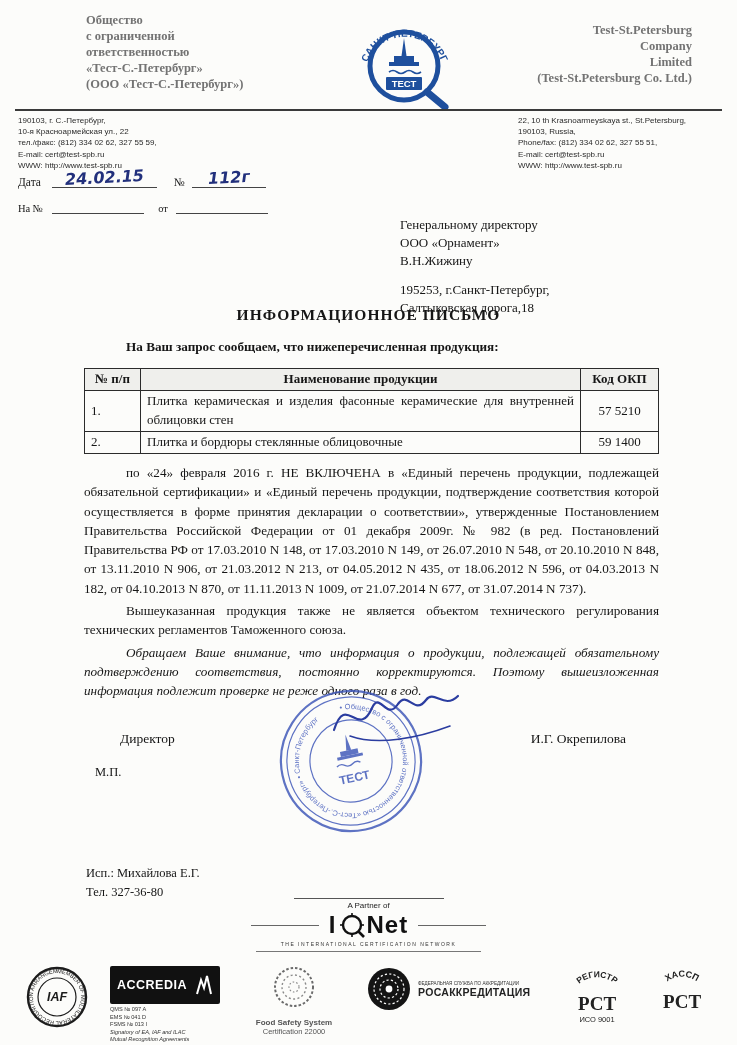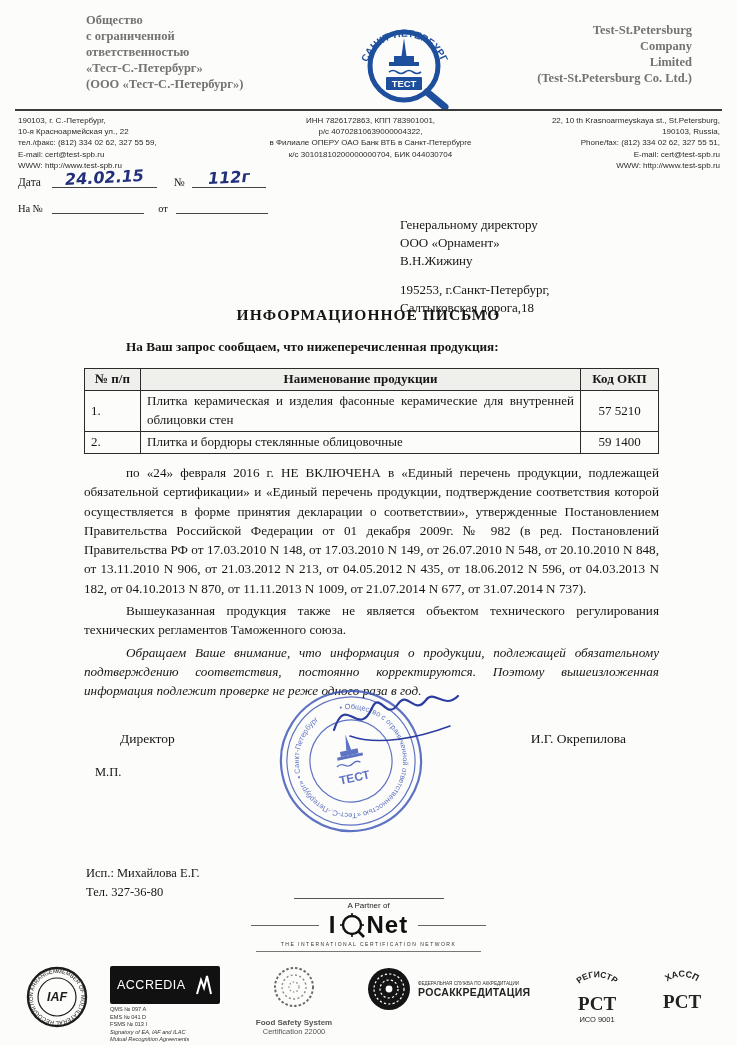--- a/index.html
+++ b/index.html
@@ -12,21 +12,21 @@
 
   .head-ru { left:86px; top:12px; width:235px; font-size:12.5px; font-weight:bold; line-height:1.28; }
   .head-en { left:458px; top:14px; width:234px; font-size:12.5px; font-weight:bold; line-height:1.28; text-align:right;margin-top:8px; }
   .logo-svg { left:352px; top:4px; }
 
   .rule { left:15px; width:707px; top:109px; border-top:2px solid #3a3a3a; height:0; }
 
   .contacts { top:115px; font-family:"Liberation Sans",sans-serif; font-size:8px; line-height:1.4; color:#2a2a2a; }
   .c-left { left:18px; width:185px; }
   .c-center { left:228px; width:285px; text-align:center; }
-  .c-right { left:518px; width:202px; text-align:right; }
+  .c-right { left:518px; width:202px; text-align:left; }
 
   .ref-line { left:18px; top:168px; font-size:11.5px; }
   .u { display:inline-block; border-bottom:1px solid #444; text-align:center; vertical-align:bottom; }
   .hand { display:inline-block; font-style:italic; font-weight:bold; color:#22307c; font-size:16px;
           font-family:"DejaVu Sans",sans-serif; transform:rotate(-3deg); }
   .reply-line { left:18px; top:203px; font-size:10.5px; }
 
   .recipient { left:400px; top:216px; font-size:13px; line-height:1.4; }
   .recipient .b { font-weight:normal; }
   .recipient .addr { margin-top:10px; }
@@ -60,21 +60,21 @@
   .iq-row { display:flex; align-items:center; justify-content:center; gap:10px; margin-top:1px; }
   .iq-side { width:68px; border-top:1px solid #666; }
   .iq-name { display:inline-flex; align-items:center; font-weight:bold; font-size:24px; color:#111; letter-spacing:1px; }
   .iq-caption { font-size:5px; letter-spacing:1.5px; color:#333; margin-top:2px; }
   .iq-botline { width:225px; margin:4px auto 0 auto; border-top:1px solid #777; }
 
   .logos { left:26px; top:966px; width:686px; display:flex; justify-content:space-between; align-items:flex-start;
            font-family:"Liberation Sans",sans-serif; color:#222; }
   .accredia-box { width:110px; height:38px; background:#111; color:#fff; display:flex; align-items:center;
                   justify-content:space-between; padding:0 7px; border-radius:2px; }
-  .accredia-word { font-size:12.5px; font-weight:normal; letter-spacing:.5px; }
+  .accredia-word { font-size:12.5px; font-weight:bold; letter-spacing:.5px; }
   .accredia-details { margin-top:2px; font-size:5.6px; line-height:1.35; color:#333; }
   .fssc { width:100px; text-align:center; color:#555; }
   .fssc-t1 { font-size:8px; font-weight:bold; margin-top:6px; }
   .fssc-t2 { font-size:7.5px; }
   .ros { display:flex; align-items:center; gap:6px; width:176px; }
   .ros-small { font-size:4.6px; color:#333; }
   .ros-name { font-size:10.5px; font-weight:bold; letter-spacing:.3px; }
   svg text { font-family:"Liberation Sans",sans-serif; }
   .serif-mark { font-family:"Liberation Serif",serif; }
 </style>
@@ -114,26 +114,20 @@
 (Test-St.Petersburg Co. Ltd.)</div>
 
   <div class="abs rule"></div>
 
   <div class="abs contacts c-left">
     <div>190103, г. С.-Петербург,</div>
     <div>10-я Красноармейская ул., 22</div>
     <div>тел./факс: (812) 334 02 62, 327 55 59,</div>
     <div>E-mail: cert@test-spb.ru</div>
     <div>WWW: http://www.test-spb.ru</div>
-  </div>
-  <div class="abs contacts c-center">
-    <div>ИНН 7826172863, КПП 783901001,</div>
-    <div>р/с 40702810639000004322,</div>
-    <div>в Филиале ОПЕРУ ОАО Банк ВТБ в Санкт-Петербурге</div>
-    <div>к/с 30101810200000000704, БИК 044030704</div>
   </div>
   <div class="abs contacts c-right">
     <div>22, 10 th Krasnoarmeyskaya st., St.Petersburg,</div>
     <div>190103, Russia,</div>
     <div>Phone/fax: (812) 334 02 62, 327 55 51,</div>
     <div>E-mail: cert@test-spb.ru</div>
     <div>WWW: http://www.test-spb.ru</div>
   </div>
 
   <div class="abs ref-line">

